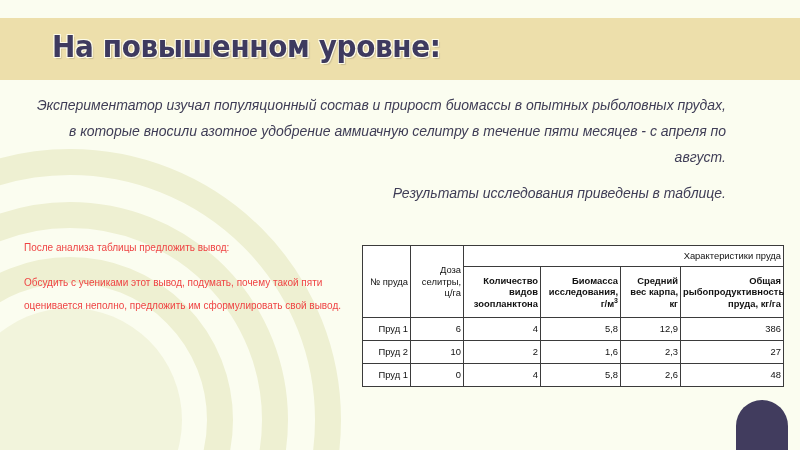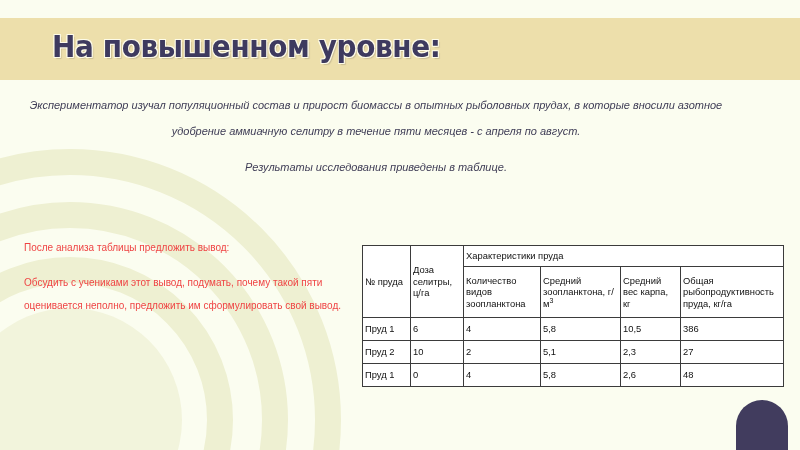--- a/index.html
+++ b/index.html
@@ -74,25 +74,25 @@
   
   .intro-block {
     position: absolute;
     left: 26px;
     top: 92px;
     width: 700px;
     z-index: 2;
   }
   .intro-p {
     font-style: italic;
-    font-size: 11px;
+    font-size: 14px;
     line-height: 26px;
     color: #3f3d56;
     margin: 0 0 10px 0;
-    text-align: center;
+    text-align: right;
   }
   .intro-p.p2 { margin-bottom: 9px; }
   .intro-p.p3 { margin-bottom: 6px; }
 
   
   .left-col {
     position: absolute;
     left: 16px;
     top: 236px;
     width: 336px;
@@ -119,30 +119,31 @@
     width: 421px;
     background: #ffffff;
     table-layout: fixed;
   }
   table.pond-table th,
   table.pond-table td {
     border: 1px solid #3b3b3b;
     font-size: 9.4px;
     line-height: 11.4px;
     color: #111111;
-    text-align: left;
+    text-align: right;
     vertical-align: middle;
     font-weight: normal;
     padding: 2px 2px;
   }
   table.pond-table th.group-head {
     height: 16px;
   }
   table.pond-table th.col-head {
     height: 46px;
+    font-weight: bold;
   }
   table.pond-table th.stub-head {
     height: 62px;
   }
   table.pond-table td {
     height: 18px;
   }
   td.row-label {
     text-align: left;
     padding-left: 5px;
@@ -196,40 +197,40 @@
     </colgroup>
     <thead>
       <tr>
         <th class="stub-head" rowspan="2">№ пруда</th>
         <th class="stub-head" rowspan="2">Доза селитры, ц/га</th>
         <th class="group-head" colspan="4">Характеристики пруда</th>
       </tr>
       <tr>
         <th class="col-head">Количество видов зоопланктона</th>
         <th class="col-head">
-          <span>Средний зоопланктона, г/м</span><sup>3</sup>
+          <span>Биомасса исследования, г/м</span><sup>3</sup>
         </th>
         <th class="col-head">Средний вес карпа, кг</th>
         <th class="col-head">Общая рыбопродуктивность пруда, кг/га</th>
       </tr>
     </thead>
     <tbody>
       <tr>
         <td class="row-label">Пруд 1</td>
         <td>6</td>
         <td>4</td>
         <td>5,8</td>
-        <td>10,5</td>
+        <td>12,9</td>
         <td>386</td>
       </tr>
       <tr>
         <td class="row-label">Пруд 2</td>
         <td>10</td>
         <td>2</td>
-        <td>5,1</td>
+        <td>1,6</td>
         <td>2,3</td>
         <td>27</td>
       </tr>
       <tr>
         <td class="row-label">Пруд 1</td>
         <td>0</td>
         <td>4</td>
         <td>5,8</td>
         <td>2,6</td>
         <td>48</td>

